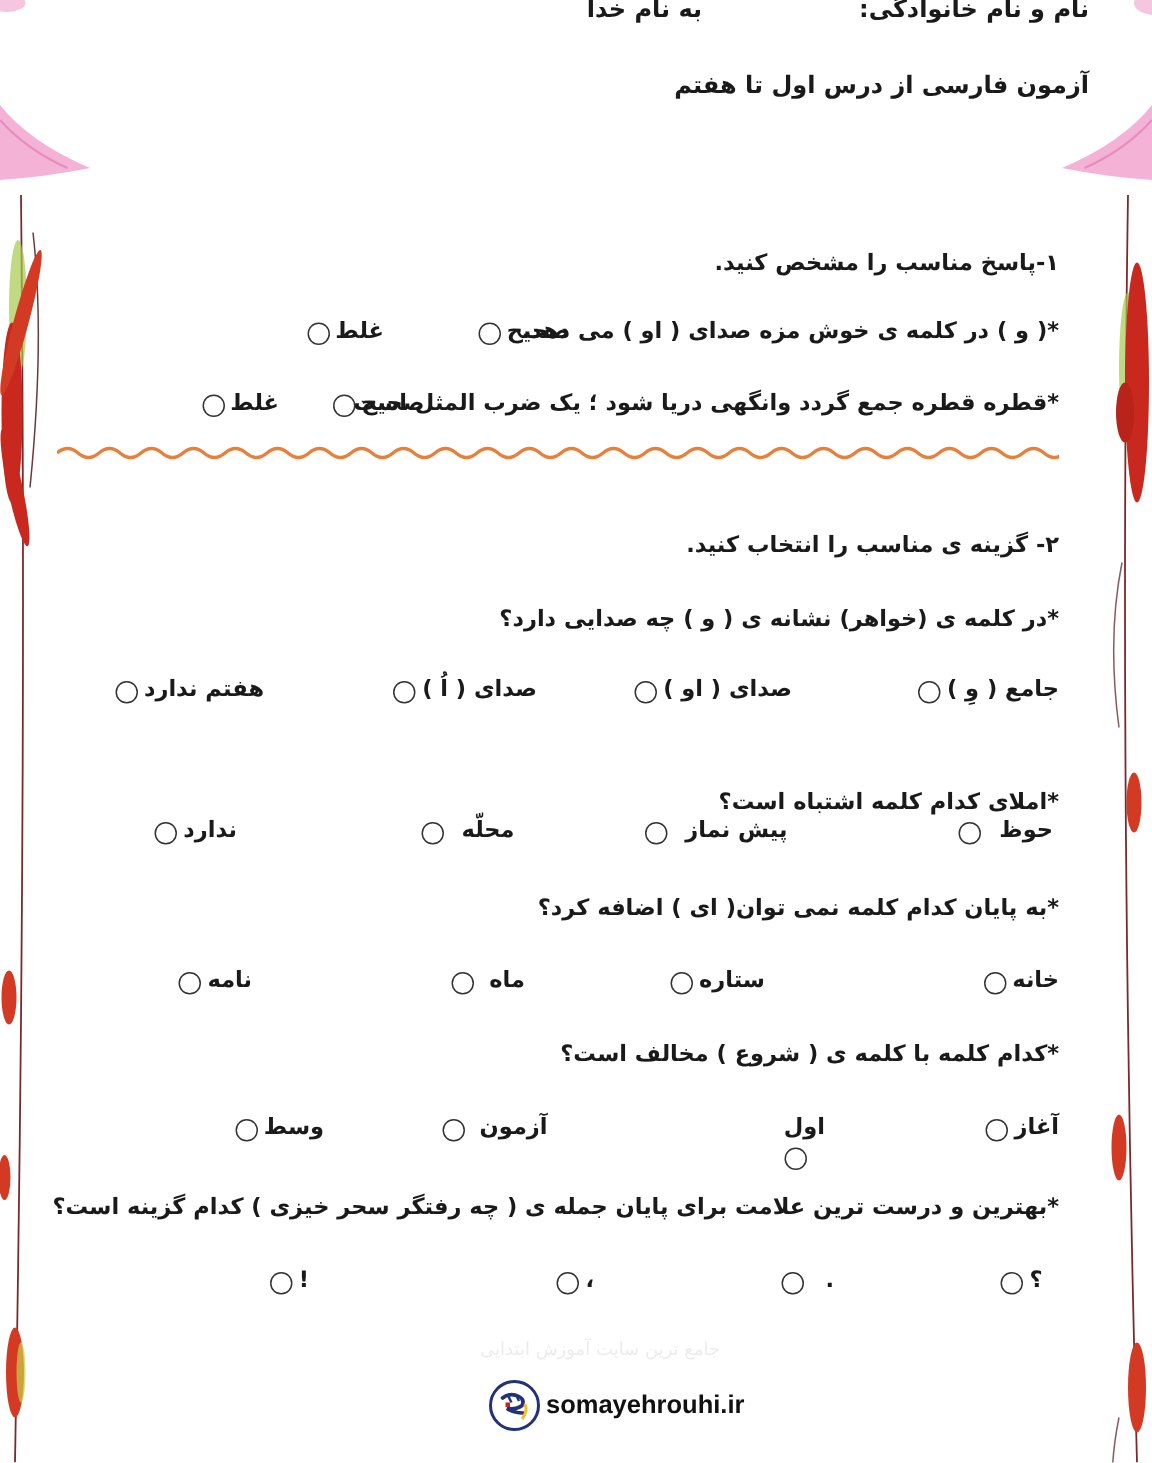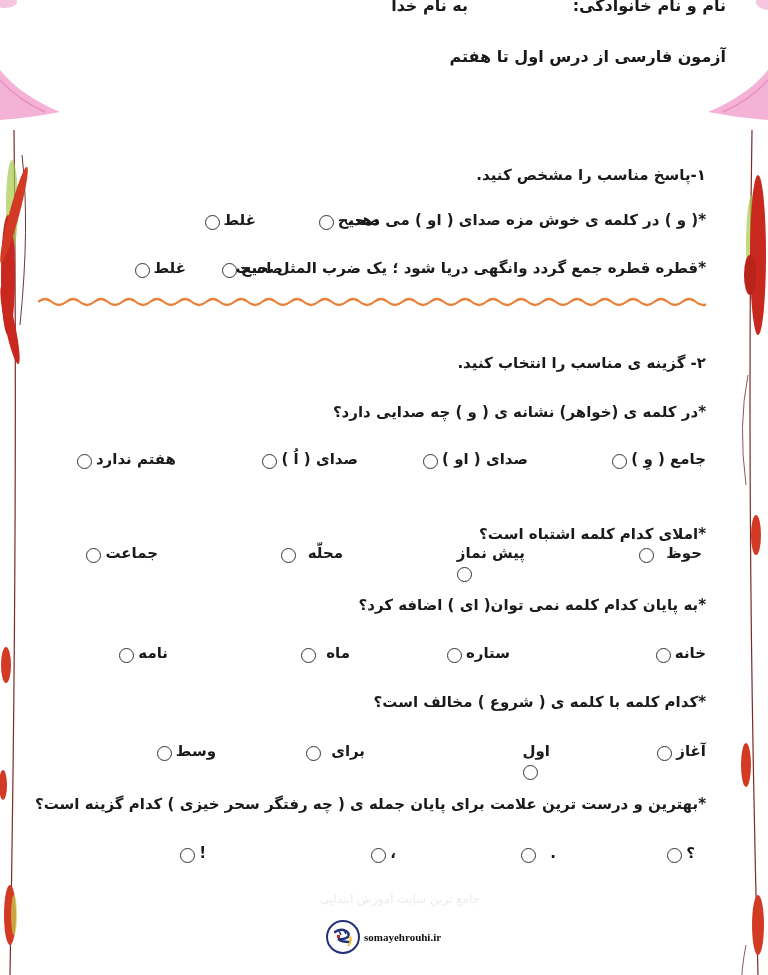--- a/index.html
+++ b/index.html
@@ -23,21 +23,21 @@
       display: inline-block; width: 15px; height: 15px; border-radius: 50%;
       border: 1.6px solid #333; background: #fff; box-sizing: border-box;
       flex: 0 0 auto;
     }
     .wavy { position: absolute; left: 38px; top: 295px; width: 668px; height: 14px; }
     .footer { position: absolute; left: 326px; top: 920px; display: flex; align-items: center; gap: 4px; }
     .logo {
       width: 34px; height: 34px; border-radius: 50%; border: 2px solid #23307a;
       box-sizing: border-box; position: relative; background: #fff;
     }
-    .footer-url { font-family: Liberation Serif, serif; font-size: 11px; color: #111; font-weight: bold; }
+    .footer-url { font-family: Liberation Sans, sans-serif; font-size: 17px; color: #111; font-weight: bold; }
     .ghost { position: absolute; direction: rtl; font-size: 12px; color: #ececec; top: 892px; left: 320px; }
   </style>
 </head>
 <body>
 
 <svg class="deco" style="left:0;top:0" width="70" height="125" viewBox="0 0 70 125">
   <path d="M0 70 Q20 95 60 112 Q30 118 0 120 Z" fill="#f4b3d6"></path>
   <path d="M0 80 Q18 100 45 112" stroke="#e68fbe" fill="none" stroke-width="1.5"></path>
   <ellipse cx="5" cy="2" rx="12" ry="6" fill="#f6c6e0"></ellipse>
 </svg>
@@ -119,30 +119,30 @@
 <div class="opt" style="right:592px;top:449px;">
   <span>هفتم ندارد</span>
   <span class="radio"></span>
 </div>
 
 <div class="txt" style="right:62px;top:524px;">*املای کدام کلمه اشتباه است؟</div>
 <div class="opt" style="right:66px;top:543px;">
   <span>حوظ</span>
   <span class="radio" style="margin-right:8px;"></span>
 </div>
-<div class="opt" style="right:243px;top:543px;flex-direction:column;">
+<div class="opt" style="right:243px;top:543px;">
   <span>پیش نماز</span>
   <span class="radio" style="margin-right:8px;"></span>
 </div>
 <div class="opt" style="right:425px;top:543px;">
   <span>محلّه</span>
   <span class="radio" style="margin-right:8px;"></span>
 </div>
 <div class="opt" style="right:610px;top:543px;">
-  <span>جماعت</span>
+  <span>ندارد</span>
   <span class="radio"></span>
 </div>
 
 <div class="txt" style="right:62px;top:595px;">*به پایان کدام کلمه نمی توان( ای ) اضافه کرد؟</div>
 <div class="opt" style="right:62px;top:643px;">
   <span>خانه</span>
   <span class="radio"></span>
 </div>
 <div class="opt" style="right:258px;top:643px;">
   <span>ستاره</span>
@@ -160,21 +160,21 @@
 <div class="txt" style="right:62px;top:692px;">*کدام کلمه با کلمه ی ( شروع ) مخالف است؟</div>
 <div class="opt" style="right:62px;top:741px;">
   <span>آغاز</span>
   <span class="radio"></span>
 </div>
 <div class="opt" style="right:218px;top:741px;flex-direction:column;">
   <span>اول</span>
   <span class="radio"></span>
 </div>
 <div class="opt" style="right:403px;top:741px;">
-  <span>برای</span>
+  <span>آزمون</span>
   <span class="radio" style="margin-right:6px;"></span>
 </div>
 <div class="opt" style="right:552px;top:741px;">
   <span>وسط</span>
   <span class="radio"></span>
 </div>
 
 <div class="txt" style="right:62px;top:794px;">*بهترین و درست ترین علامت برای پایان جمله ی ( چه رفتگر سحر خیزی ) کدام گزینه است؟</div>
 <div class="opt" style="right:73px;top:843px;">
   <span>؟</span>

